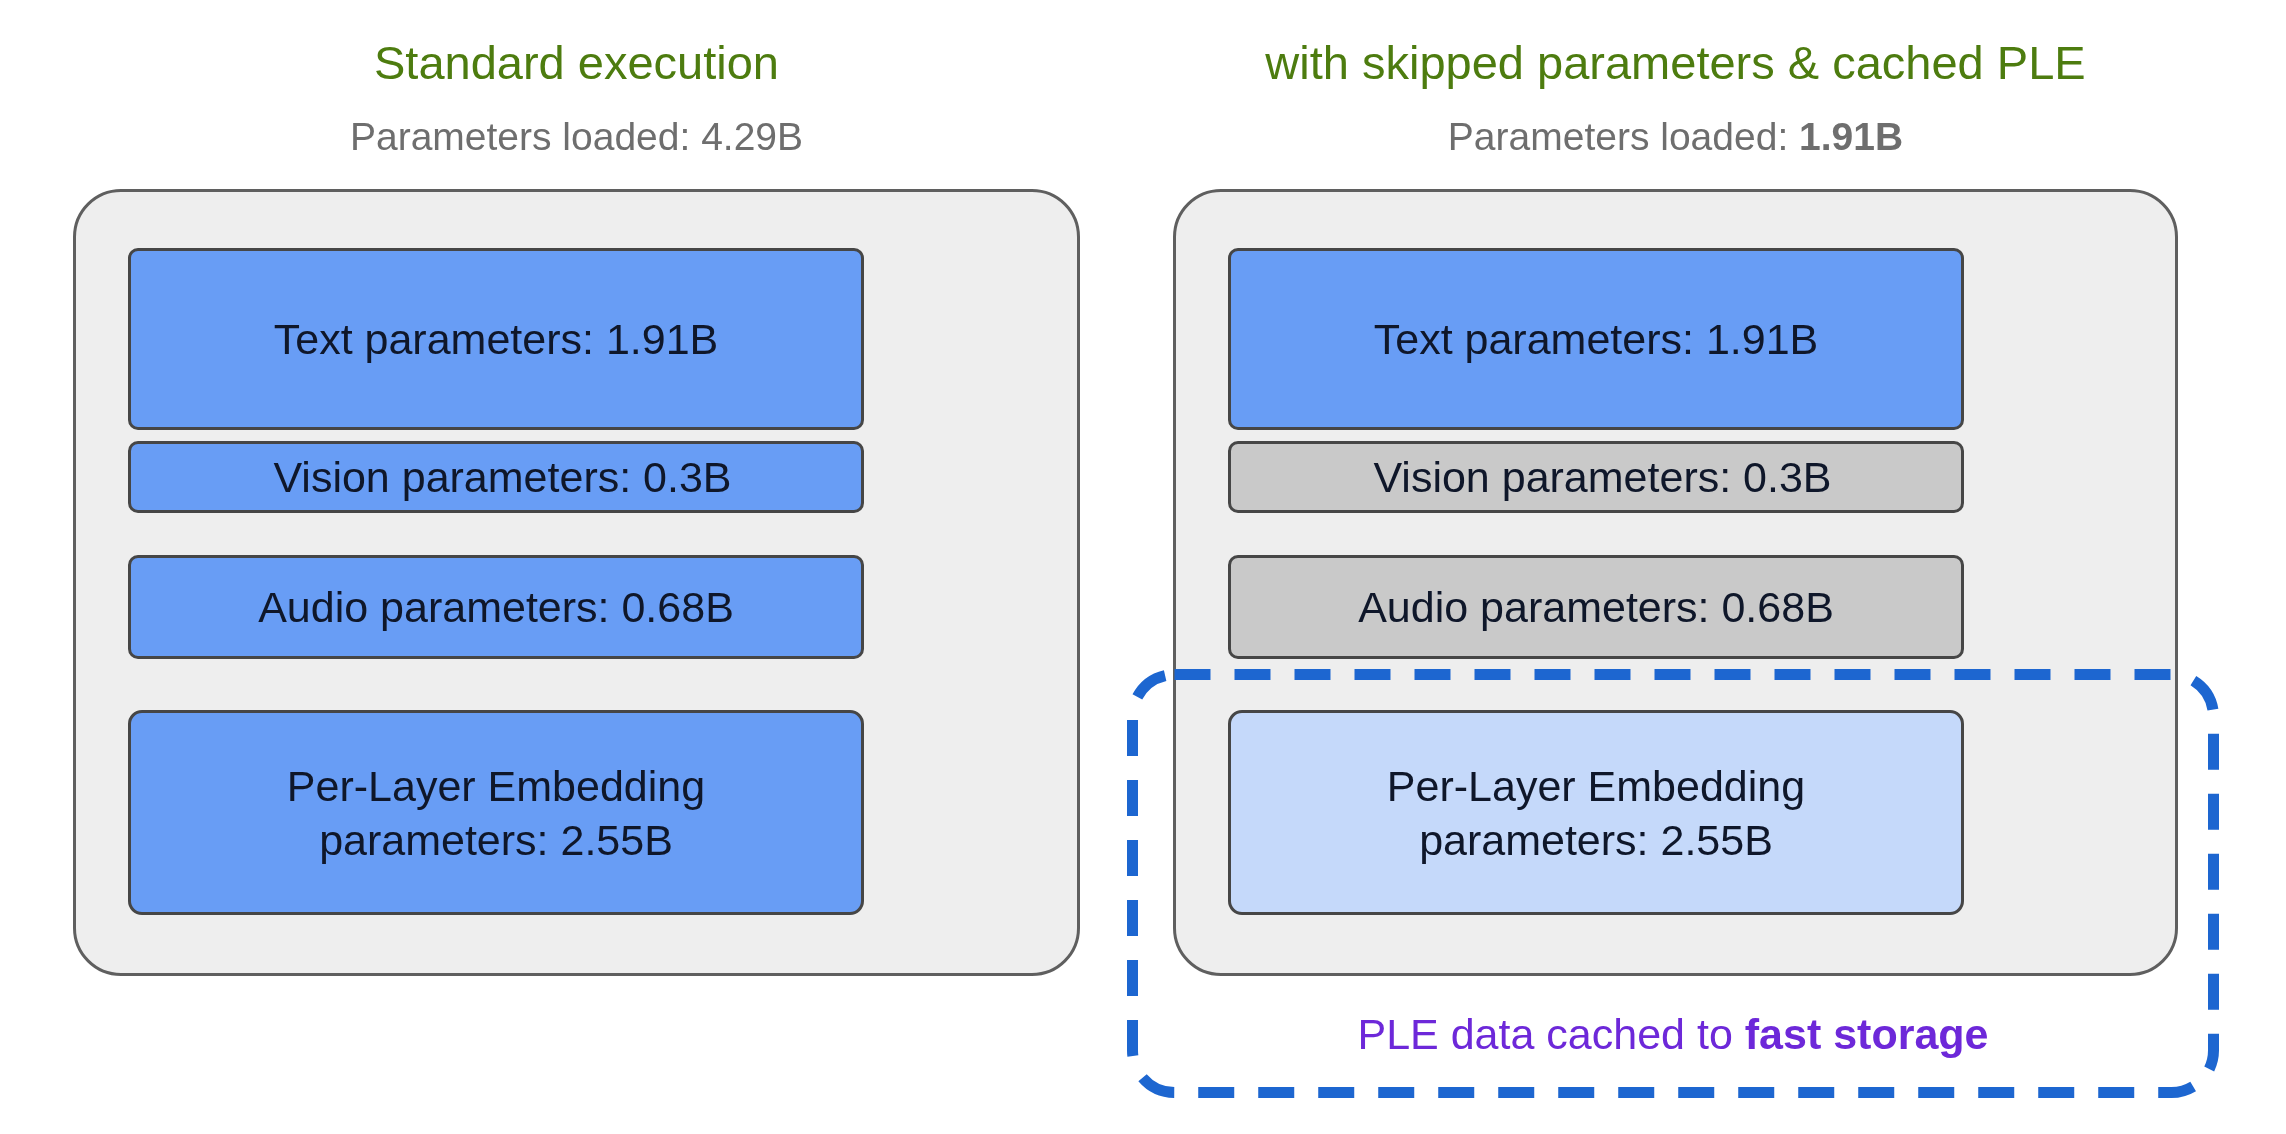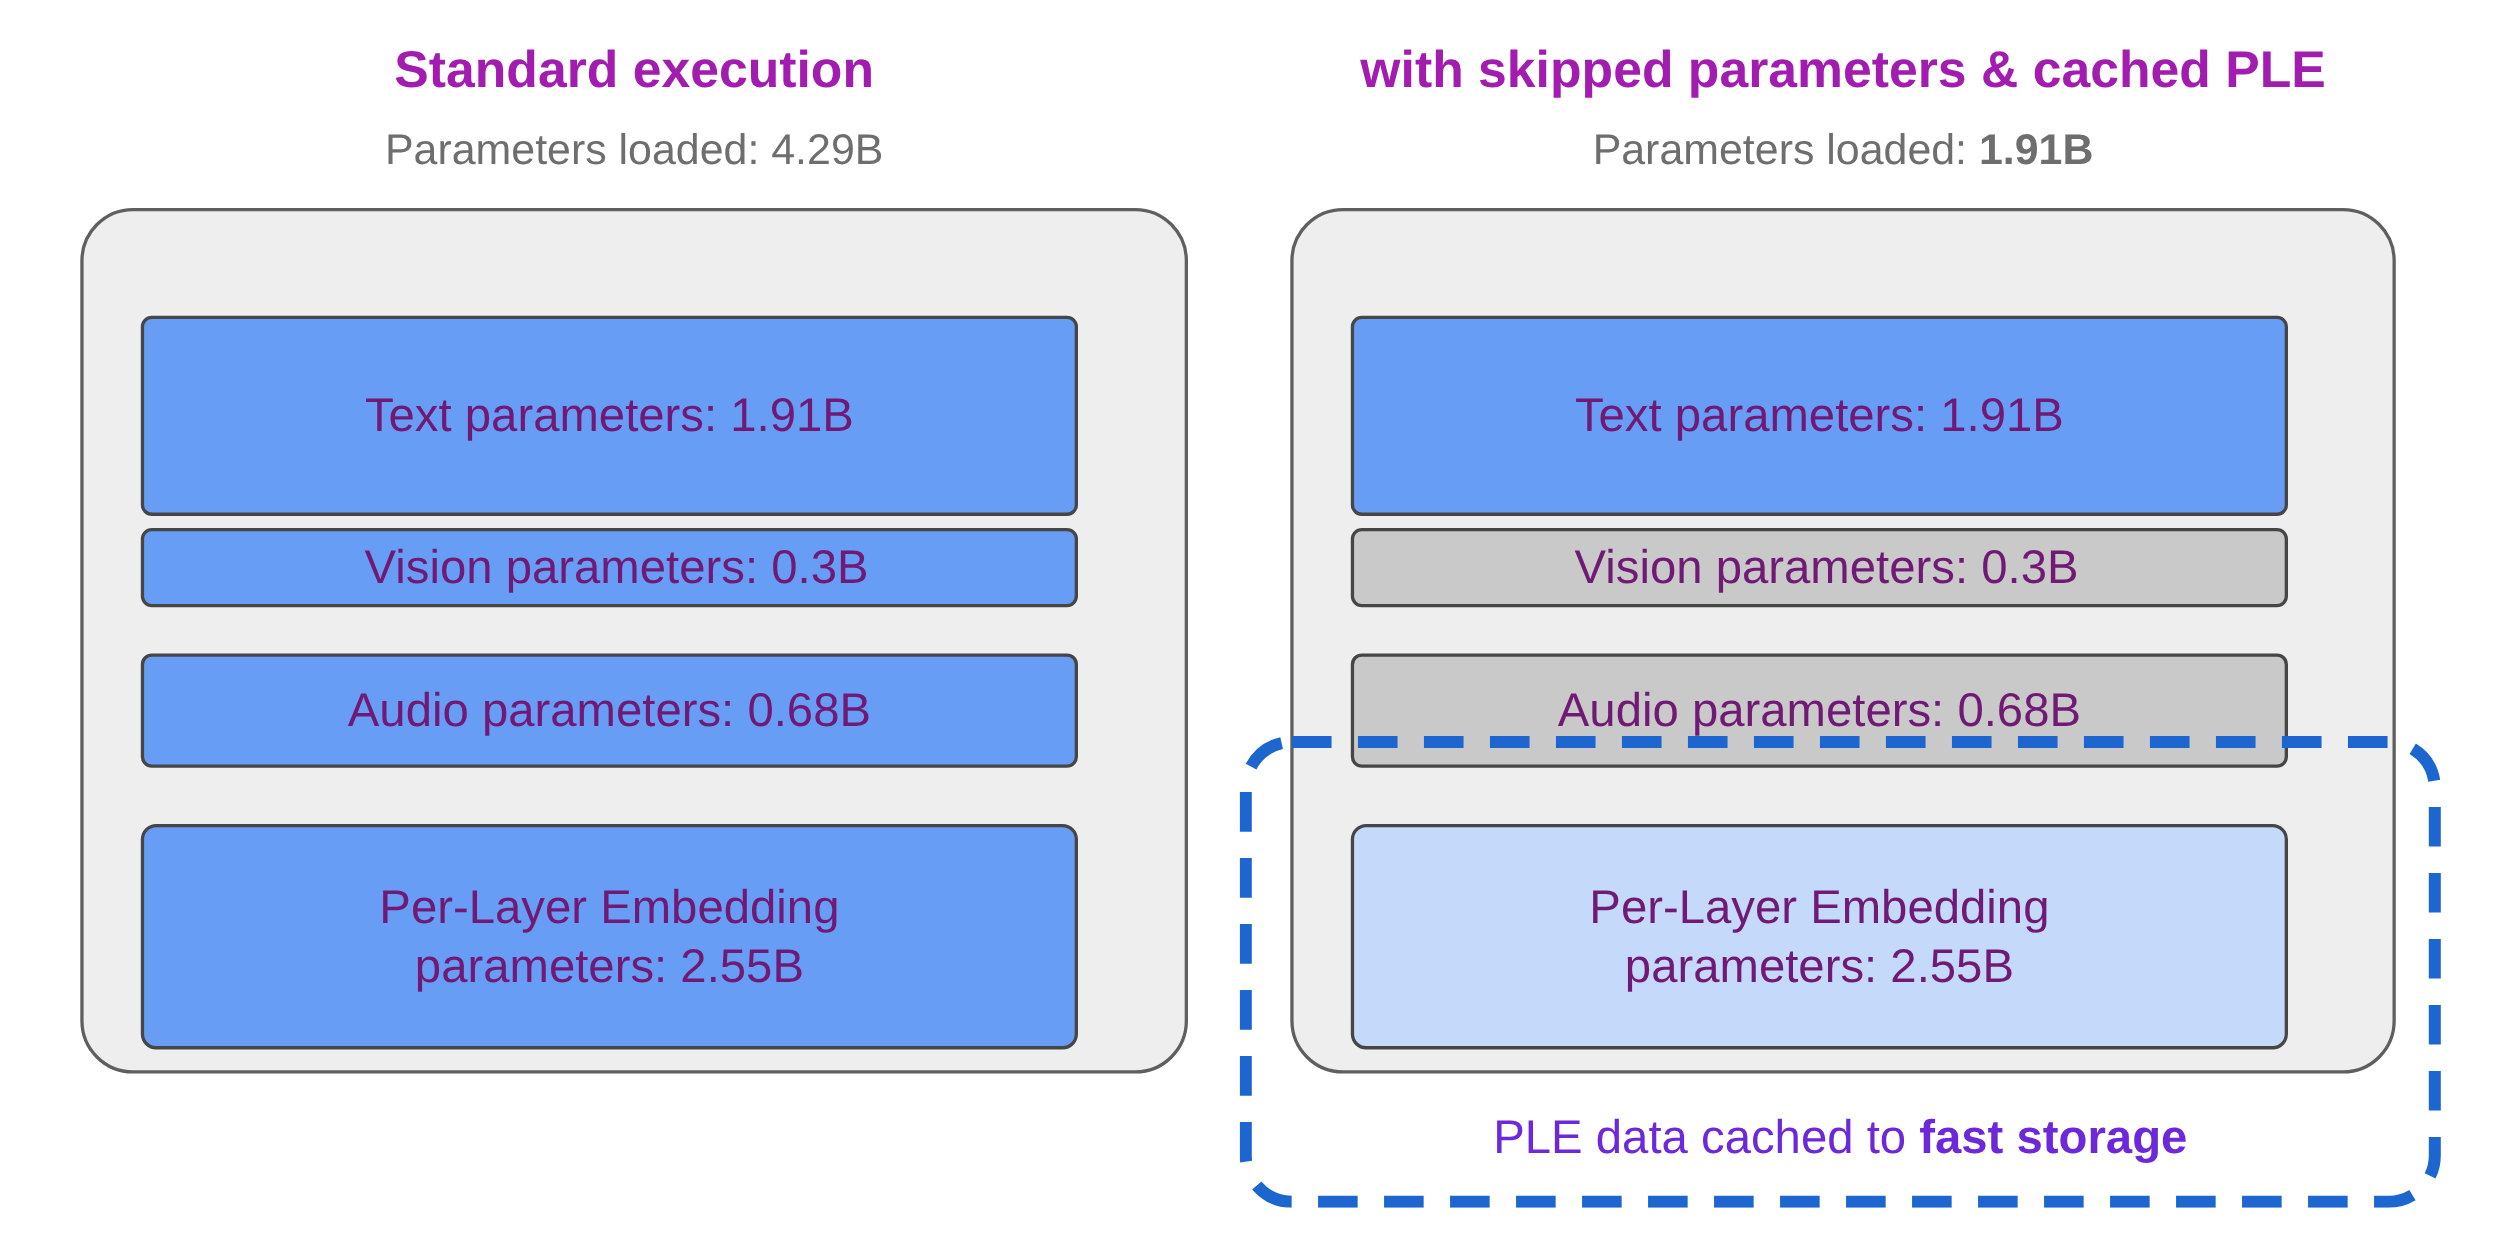--- a/index.html
+++ b/index.html
@@ -8,22 +8,22 @@
     width: 2286px;
     height: 1134px;
     background: #ffffff;
     font-family: "Liberation Sans", sans-serif;
     overflow: hidden;
   }
   .hdr-title {
     position: absolute;
     text-align: center;
     font-size: 47px;
-    font-weight: 700;
-    color: #a21caf;
+    font-weight: 400;
+    color: #4d7c0f;
     line-height: 62px;
     height: 62px;
     top: 32px;
   }
   .hdr-sub {
     position: absolute;
     text-align: center;
     font-size: 39px;
     font-weight: 400;
     color: #6e6e6e;
@@ -39,33 +39,32 @@
     background: #eeeeee;
     border: 3px solid #5f5f5f;
     border-radius: 48px;
     box-sizing: border-box;
   }
   .panel-left  { left: 73px;  width: 1007px; }
   .panel-right { left: 1173px; width: 1005px; }
   .pbox {
     position: absolute;
     left: 52px;
-    width: 852px;
+    width: 736px;
     box-sizing: border-box;
     border: 3px solid #464646;
     border-radius: 10px;
     display: flex;
     flex-direction: column;
     align-items: center;
     justify-content: center;
     font-size: 43px;
-    color: #701a75;
+    color: #0f172a;
     text-align: center;
     line-height: 54px;
-    margin-top: 39px;
   }
   .pbox-1 { top: 56px;  height: 182px; }
   .pbox-2 { top: 249px; height: 72px; padding-left: 13px; }
   .pbox-3 { top: 363px; height: 104px; }
   .pbox-4 { top: 518px; height: 205px; border-radius: 14px; }
   .fill-blue      { background: #689df5; }
   .fill-gray      { background: #c9c9c9; }
   .fill-lightblue { background: #c5d9fa; }
   .dashed-outline {
     position: absolute;

